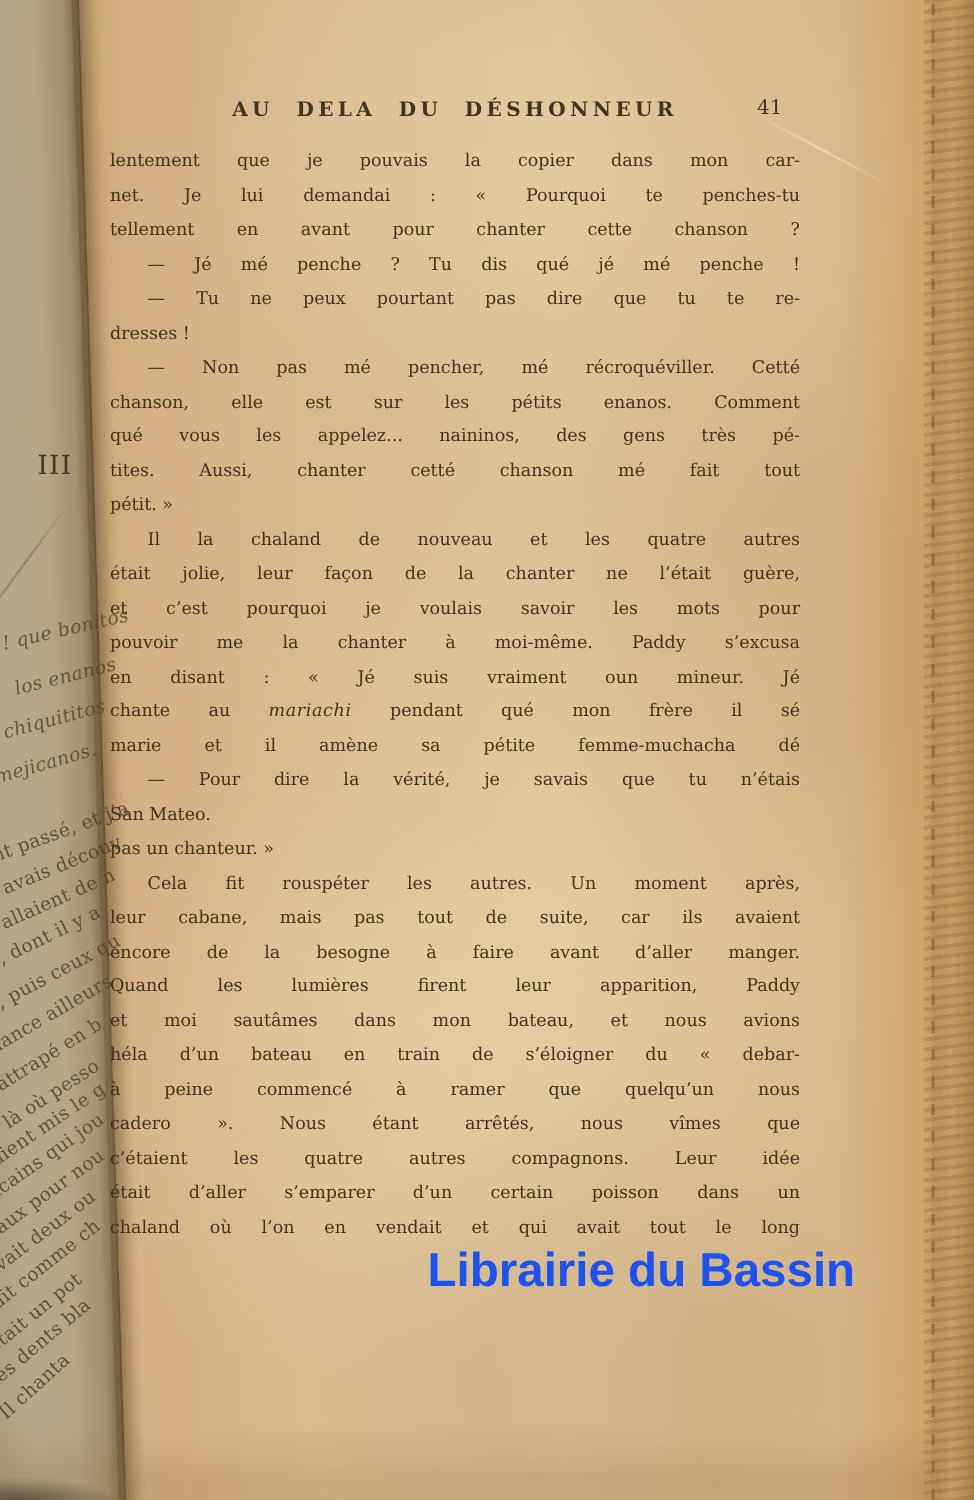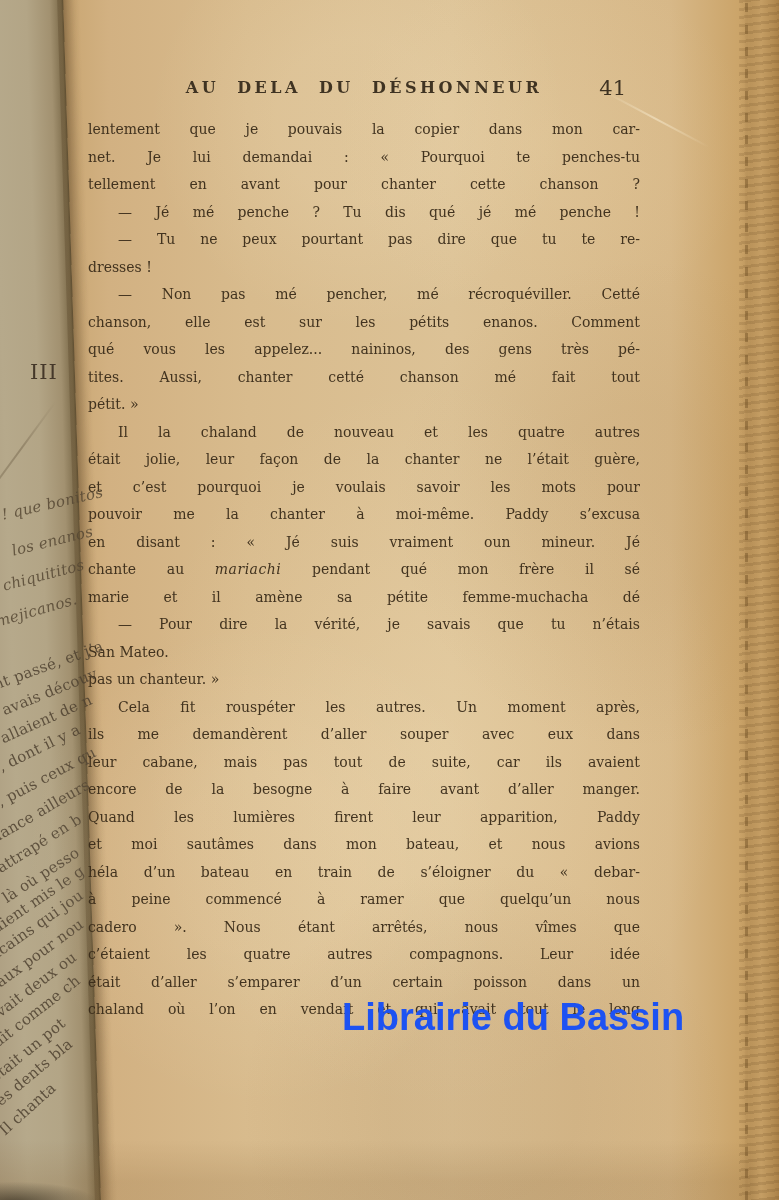--- a/index.html
+++ b/index.html
@@ -45,21 +45,21 @@
   .chapter-numeral{
     position:absolute;left:30px;top:360px;font-size:21px;color:#45382a;letter-spacing:1px;
   }
   
   .header-row{position:absolute;left:88px;top:78px;width:552px;height:24px;}
   .page-title{
     position:absolute;left:0;right:0;text-align:center;
     font-size:16px;font-weight:bold;color:#3f3322;
     letter-spacing:3.5px;word-spacing:9px;
   }
-  .page-number{position:absolute;right:14px;top:-2px;font-size:21px;color:#3f3322;text-align:center;}
+  .page-number{position:absolute;right:14px;top:-2px;font-size:16px;color:#3f3322;text-align:center;}
   .text-block{
     position:absolute;left:88px;top:116px;width:552px;
     font-size:14px;line-height:27.5px;color:rgba(56,43,24,.94);
   }
   .bline{text-align:justify;text-align-last:justify;}
   .bline.ind{text-indent:30px;}
   .bline.pend{text-align-last:left;}
   .bline i{letter-spacing:.5px;}
   
   .right-edge{
@@ -146,21 +146,20 @@
       <div class="bline">était jolie, leur façon de la chanter ne l’était guère,</div>
       <div class="bline">et c’est pourquoi je voulais savoir les mots pour</div>
       <div class="bline">pouvoir me la chanter à moi-même. Paddy s’excusa</div>
       <div class="bline">en disant : « Jé suis vraiment oun mineur. Jé</div>
       <div class="bline">chante au <i>mariachi</i> pendant qué mon frère il sé</div>
       <div class="bline">marie et il amène sa pétite femme-muchacha dé</div>
       <div class="bline ind">— Pour dire la vérité, je savais que tu n’étais</div>
       <div class="bline pend">San Mateo.</div>
       <div class="bline pend">pas un chanteur. »</div>
       <div class="bline ind">Cela fit rouspéter les autres. Un moment après,</div>
-      <div class="bline">ils me demandèrent d’aller souper avec eux dans</div>
       <div class="bline">leur cabane, mais pas tout de suite, car ils avaient</div>
       <div class="bline">encore de la besogne à faire avant d’aller manger.</div>
       <div class="bline">Quand les lumières firent leur apparition, Paddy</div>
       <div class="bline">et moi sautâmes dans mon bateau, et nous avions</div>
       <div class="bline">héla d’un bateau en train de s’éloigner du « debar-</div>
       <div class="bline">à peine commencé à ramer que quelqu’un nous</div>
       <div class="bline">cadero ». Nous étant arrêtés, nous vîmes que</div>
       <div class="bline">c’étaient les quatre autres compagnons. Leur idée</div>
       <div class="bline">était d’aller s’emparer d’un certain poisson dans un</div>
       <div class="bline">chaland où l’on en vendait et qui avait tout le long</div>

